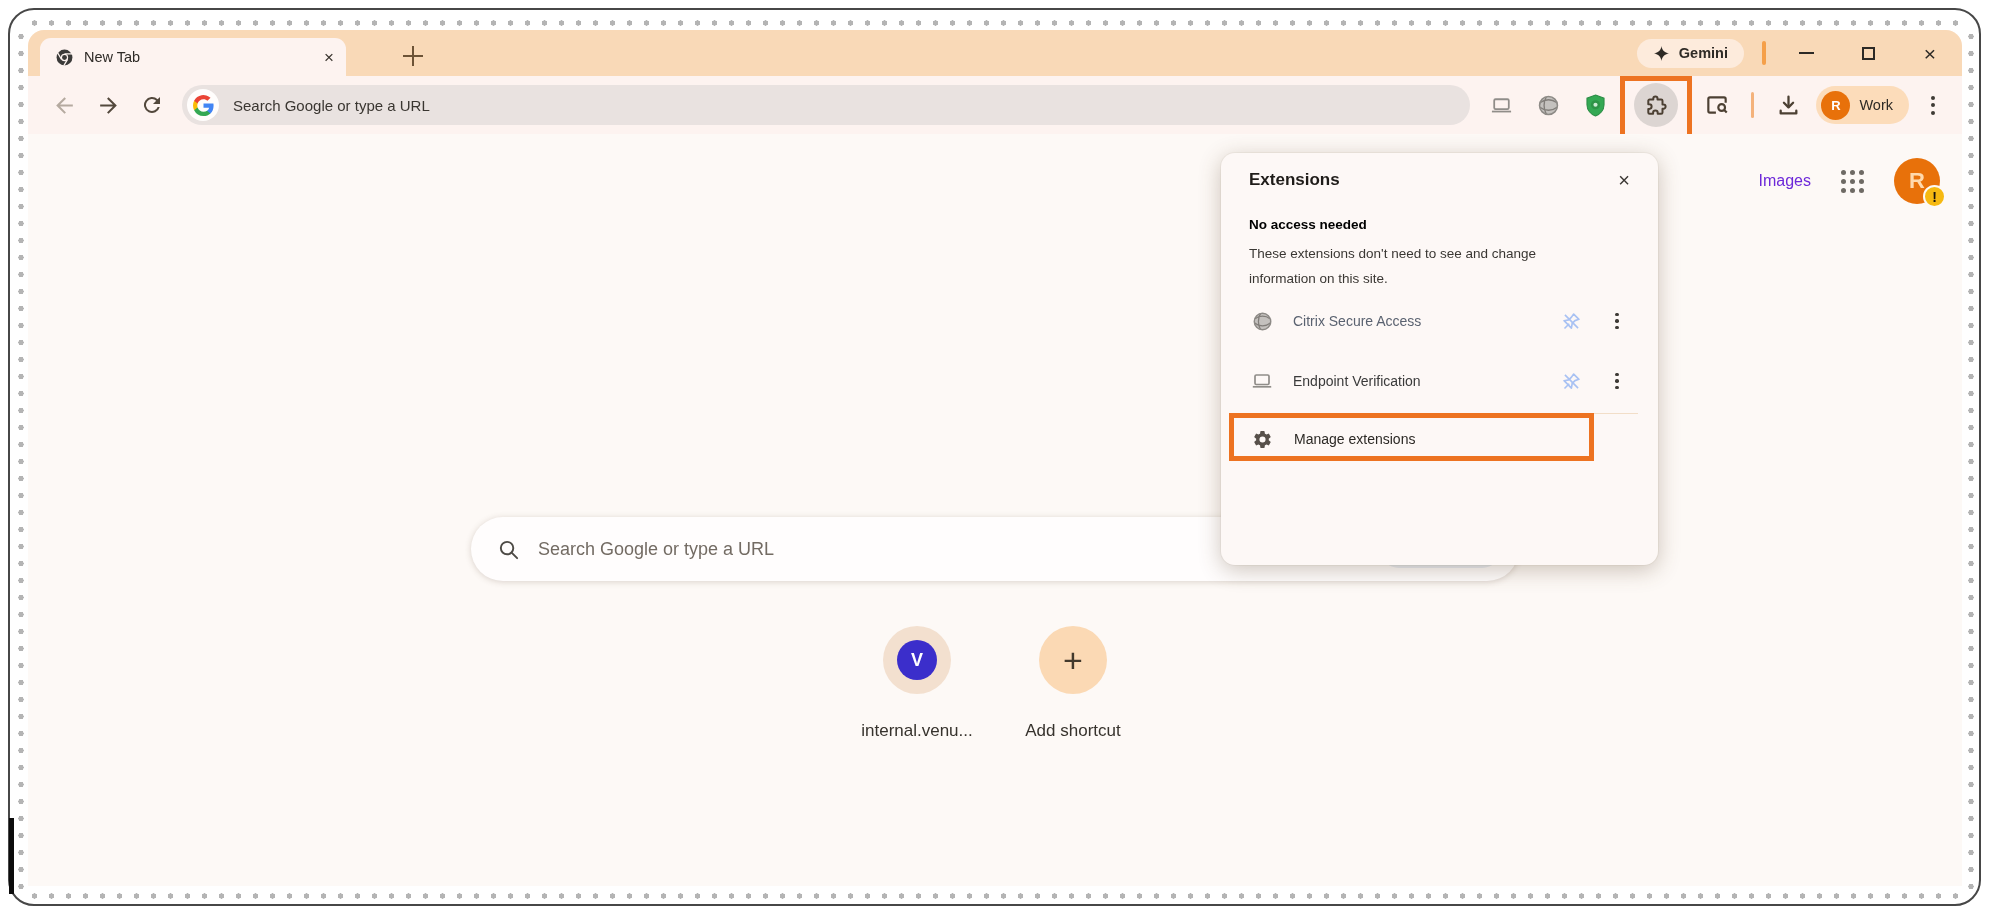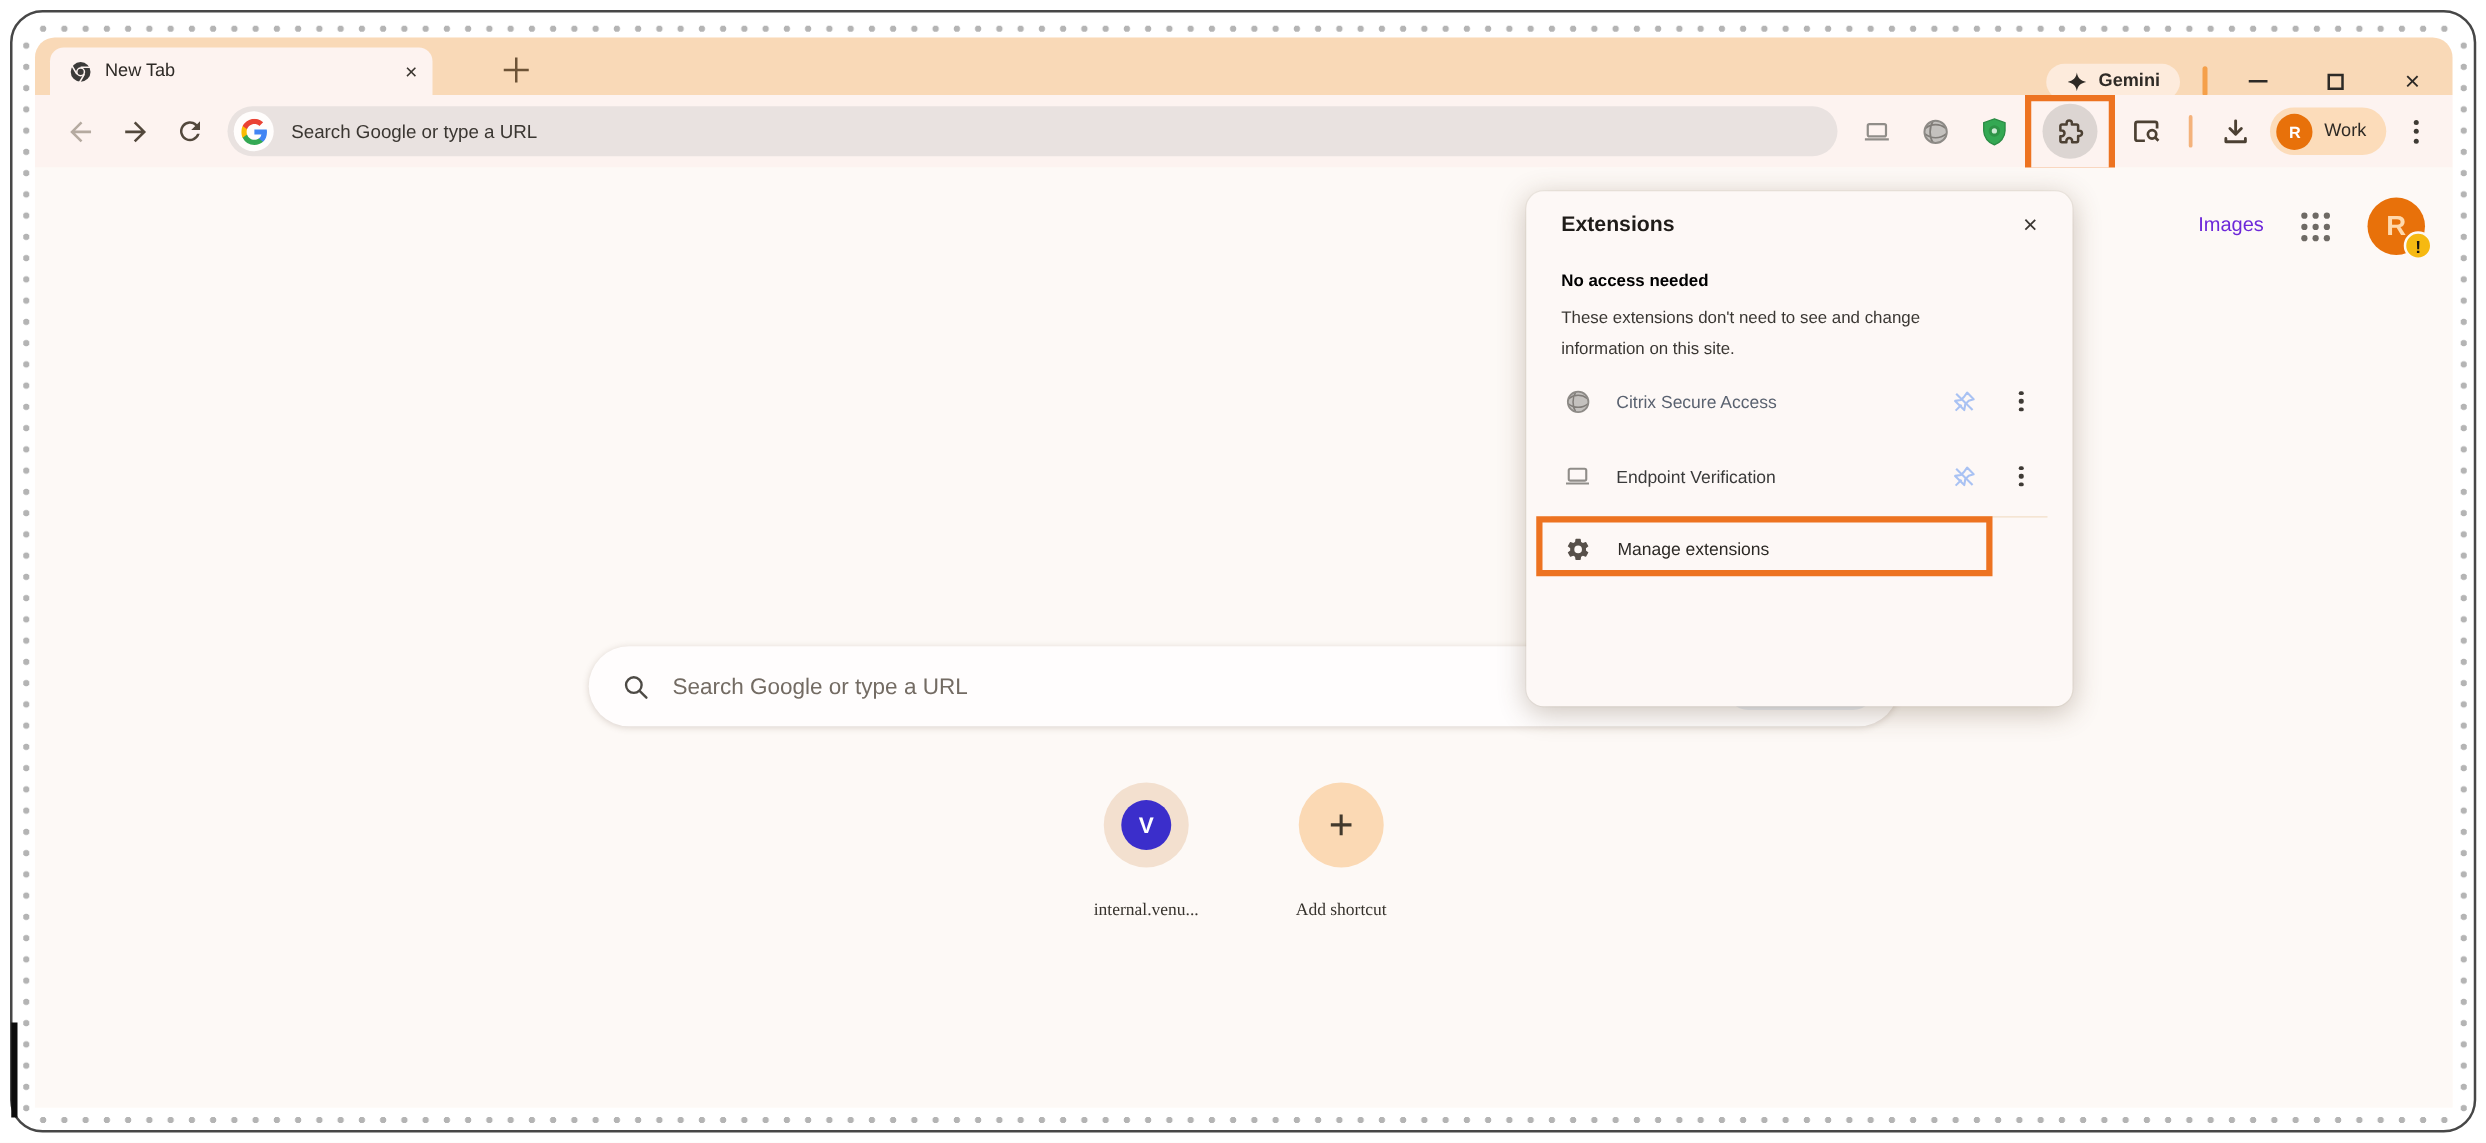--- a/index.html
+++ b/index.html
@@ -29,21 +29,21 @@
   .tabstrip { position: relative; height: 46px; background: #f9d9b7; border-radius: 16px 16px 0 0;
     display: flex; align-items: flex-end; gap: 36px; }
   .tab { margin-left: 12px; width: 306px; height: 38px; background: #fdf3f0; border-radius: 11px 11px 0 0;
     display: flex; align-items: center; padding: 0 12px 0 15px; gap: 10px; }
   .tab-title { flex: 1; font-size: 14.5px; color: #2e2a26; }
   .tab-close { font-size: 17px; color: #3a352f; line-height: 1; cursor: default; }
   .newtab-btn { margin-left: 18px; margin-bottom: 7px; width: 26px; height: 26px; position: relative; }
   .newtab-btn::before, .newtab-btn::after { content: ""; position: absolute; background: #6d5336; }
   .newtab-btn::before { left: 3px; right: 3px; top: 12px; height: 2.4px; }
   .newtab-btn::after { top: 3px; bottom: 3px; left: 12px; width: 2.4px; }
-  .strip-right { position: absolute; right: 10px; top: 12px; height: 46px; display: flex; align-items: center; gap: 18px; }
+  .strip-right { position: absolute; right: 10px; top: 0; height: 46px; display: flex; align-items: center; gap: 18px; }
   .gemini-pill { display: flex; align-items: center; gap: 9px; background: #fdebdc; border-radius: 16px;
     padding: 6px 16px; }
   .gemini-label { font-size: 14.5px; font-weight: bold; color: #2f2b26; }
   .strip-sep { width: 4px; height: 24px; border-radius: 2px; background: #f5a04a; }
   .winbtn { width: 44px; height: 36px; display: flex; align-items: center; justify-content: center; color: #2d2a26; }
   .min-glyph { width: 15px; height: 2px; background: #2d2a26; }
   .max-glyph { width: 13px; height: 13px; border: 2px solid #2d2a26; }
   .close-glyph { font-size: 21px; line-height: 1; }
 
   
@@ -94,21 +94,21 @@
     height: 38px; padding: 0 18px; }
   .aimode-label { font-size: 15.5px; color: #62697a; }
   .shortcuts { position: absolute; top: 492px; left: 50%; transform: translateX(-50%); display: flex; gap: 38px; }
   .shortcut { width: 118px; display: flex; flex-direction: column; align-items: center; }
   .sc-circle { width: 68px; height: 68px; border-radius: 50%; display: flex; align-items: center; justify-content: center; }
   .sc-beige { background: #f3e0cf; }
   .sc-orange { background: #fbd9b4; }
   .sc-inner-v { width: 40px; height: 40px; border-radius: 50%; background: #3b2ecb; color: #fff;
     font-size: 18px; font-weight: bold; display: flex; align-items: center; justify-content: center; }
   .sc-plus { font-size: 34px; color: #42392c; font-weight: normal; line-height: 1; }
-  .sc-label { margin-top: 27px; font-size: 14px; color: #37332d; white-space: nowrap; font-family: Liberation Serif, serif; }
+  .sc-label { margin-top: 27px; font-size: 17px; color: #37332d; white-space: nowrap; }
 
   
   .popup { position: absolute; left: 1221px; top: 153px; width: 437px; height: 412px; background: #fdf8f6;
     border-radius: 14px; box-shadow: 0 5px 22px rgba(90, 65, 40, 0.3), 0 0 0 1px rgba(120, 95, 70, 0.06);
     padding: 17px 28px 0 28px; z-index: 50; }
   .popup-header { display: flex; align-items: center; }
   .popup-title { flex: 1; font-size: 17px; font-weight: bold; color: #1f1c19; }
   .popup-close { font-size: 20px; color: #3b3733; line-height: 1; }
   .popup-section-heading { margin-top: 27px; font-size: 13.5px; font-weight: bold; color: #000000; }
   .popup-section-desc { margin-top: 9px; max-width: 322px; font-size: 13.5px; line-height: 25px; color: #3a3733; }

